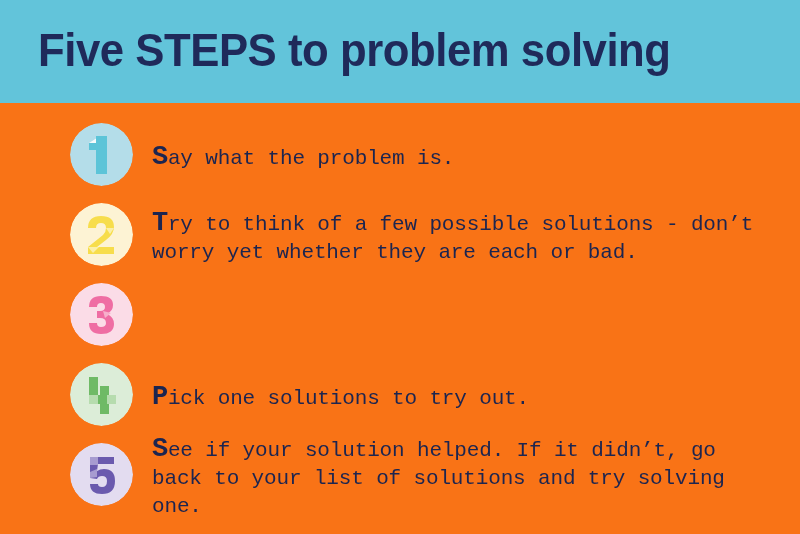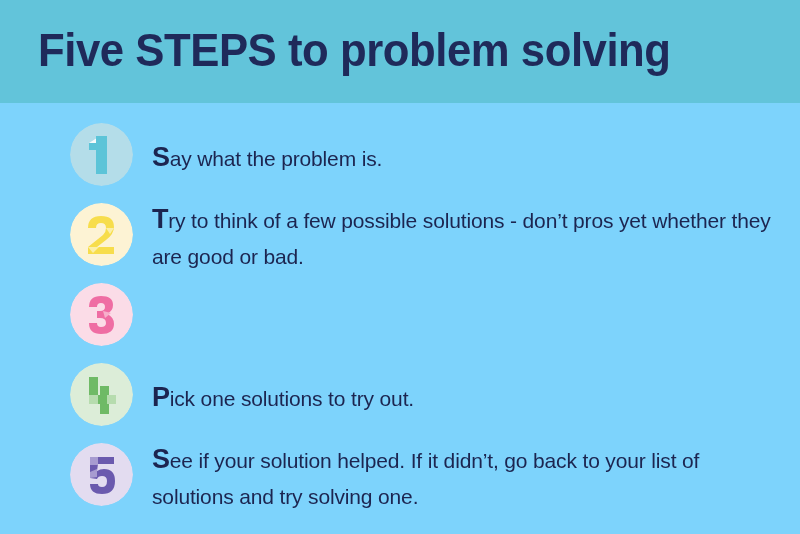--- a/index.html
+++ b/index.html
@@ -89,36 +89,36 @@
   .step-text {
     position: absolute;
     left: 152px;
     top: 0;
     width: 620px;
     height: 80px;
     display: flex;
     align-items: center;
   }
   .step-text-inner {
-    font-family: Liberation Sans, sans-serif;
+    font-family: Liberation Mono, monospace;
     font-size: 21px;
-    line-height: 36px;
+    line-height: 28px;
     color: #1C2550;
     letter-spacing: -0.15px;
   }
   .dropcap {
     font-size: 27px;
     font-weight: bold;
     letter-spacing: -0.3px;
   }
 </style>
 </head>
 <body style="background: rgb(237, 245, 247);">
 
-<div id="page" style="background: #7dd3fc;">
+<div id="page" style="background: #f97316;">
 
   <div id="header-band" style="background: rgb(98, 196, 218);">
     <h1 id="page-title" style="color: rgb(31, 42, 90);">Five STEPS to problem solving</h1>
   </div>
 
   <div id="steps-list">
 
     <div class="step-row" data-row="0">
       <div class="step-badge">
         <svg class="badge-glyph" viewBox="0 0 63 63">
@@ -139,21 +139,21 @@
       <div class="step-badge">
         <svg class="badge-glyph" viewBox="0 0 63 63">
           <circle cx="31.5" cy="31.5" r="31.5" fill="#FDF3D4"></circle>
           <path d="M18 25 Q18 13 31 13 Q44 13 44 24 Q44 31 36 37 L27 44 L44 44 L44 51 L18 51 L18 44 L33 32 Q36 29 36 25 Q36 20 31 20 Q26 20 26 25 Z" fill="#F7DD4C"></path>
           <path d="M36 25 L44 25 L40 31 Z" fill="#FBEFA8"></path>
           <path d="M18 44 L29 44 L23 50 Z" fill="#FBEFA8"></path>
         </svg>
       </div>
       <div class="step-text">
         <div class="step-text-inner" style="color: rgb(28, 37, 80);">
-          <span class="dropcap">T</span><span>ry to think of a few possible solutions - don’t pros yet whether they are good or bad.</span>
+          <span class="dropcap">T</span><span>ry to think of a few possible solutions - don’t worry yet whether they are each or bad.</span>
         </div>
       </div>
     </div>
 
     <div class="step-row" data-row="2">
       <div class="step-badge">
         <svg class="badge-glyph" viewBox="0 0 63 63">
           <circle cx="31.5" cy="31.5" r="31.5" fill="#FBDCE7"></circle>
           <path d="M19 24 Q19 13 31 13 Q43 13 43 22 Q43 28 37 31 Q44 34 44 41 Q44 51 31 51 Q19 51 19 40 L27 40 Q27 44 31 44 Q36 44 36 40 Q36 35 30 35 L27 35 L27 28 L30 28 Q35 28 35 24 Q35 20 31 20 Q27 20 27 24 Z" fill="#EF6DA3"></path>
           <path d="M33 28 L41 30 L35 35 Z" fill="#F7AFCB"></path>

